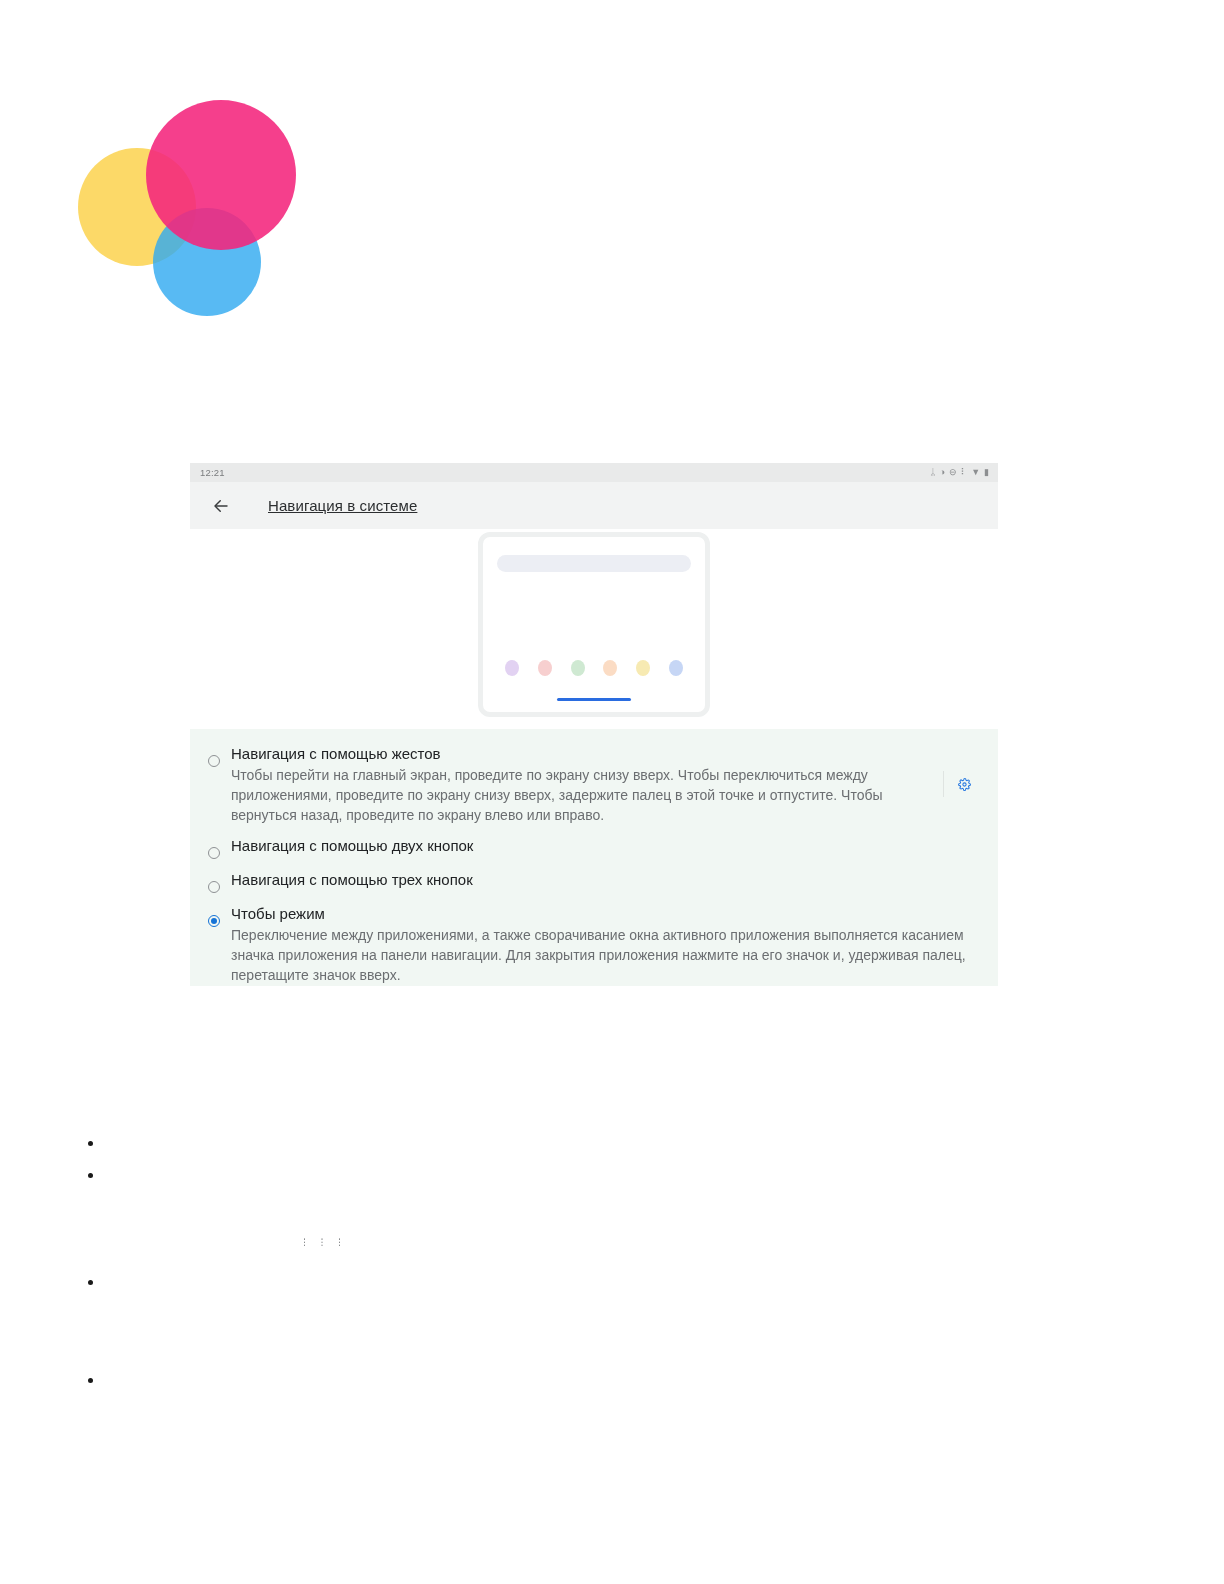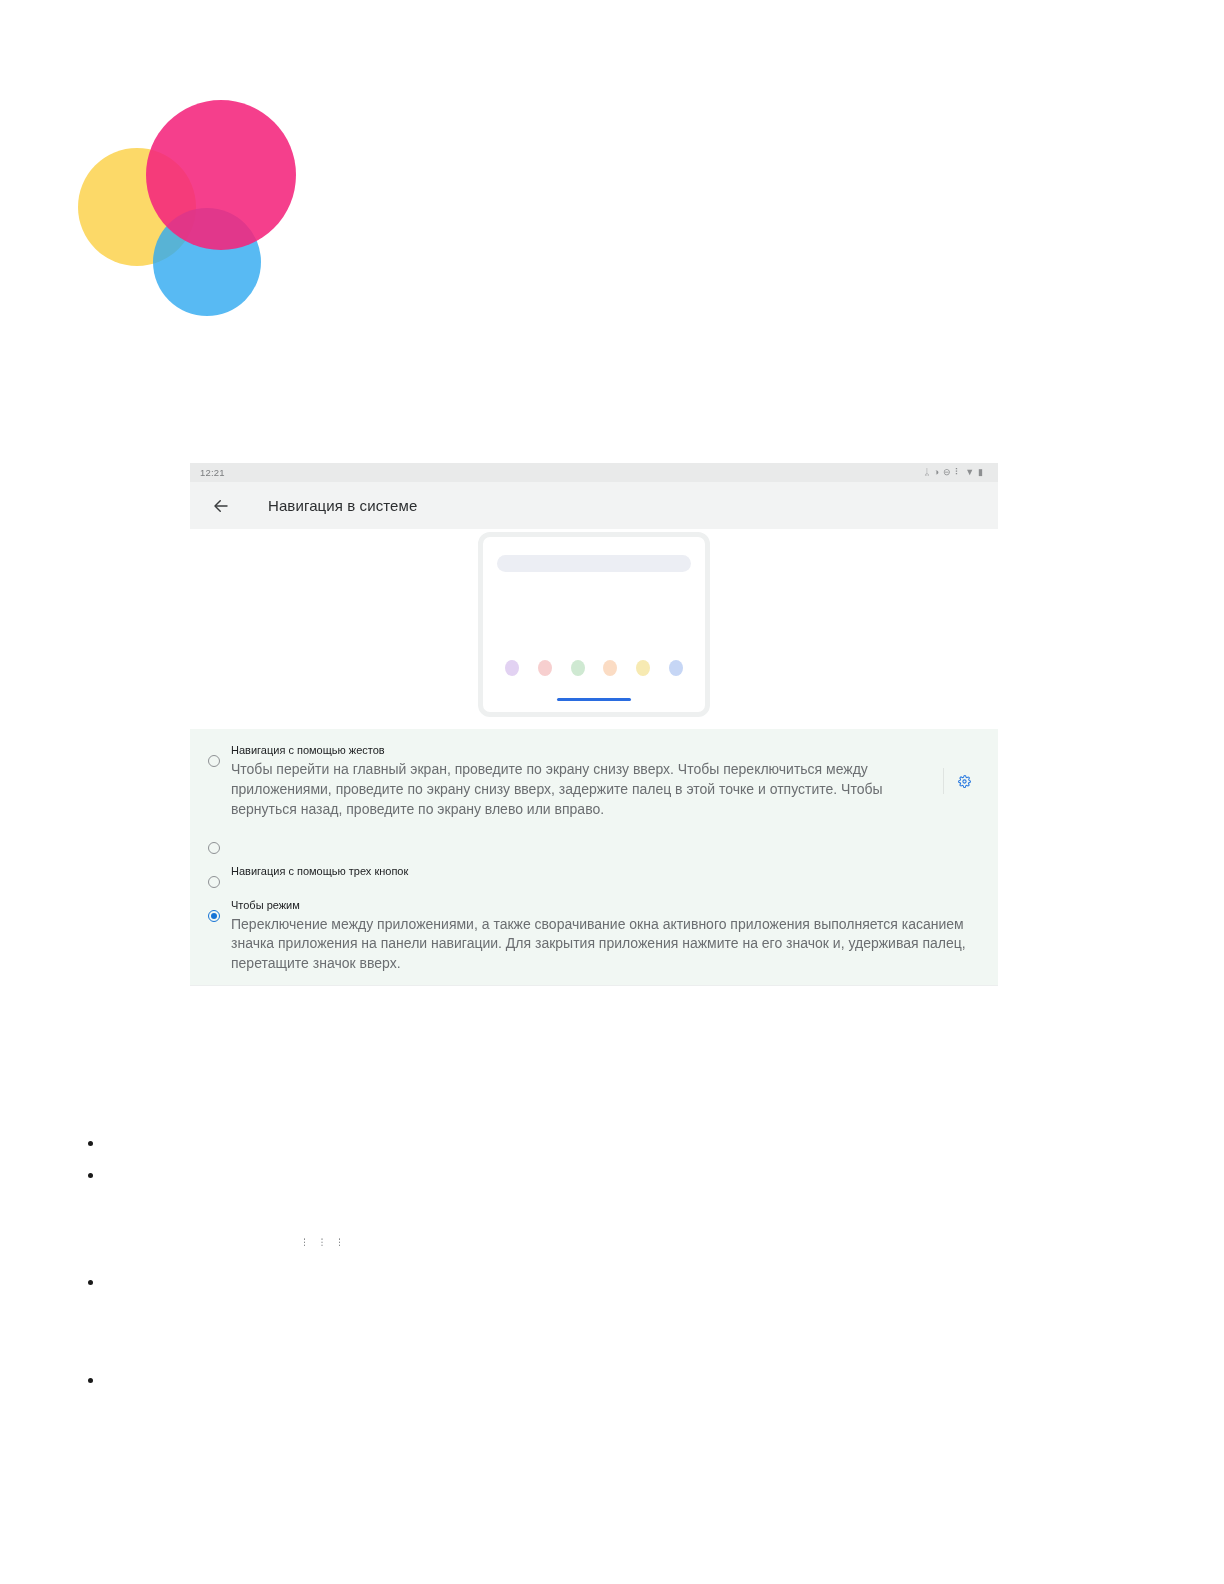--- a/index.html
+++ b/index.html
@@ -39,21 +39,21 @@
     background: #ffffff;
     overflow: hidden;
   }
 
   .statusbar {
     height: 19px;
     background: #e9eaea;
     display: flex;
     align-items: center;
     justify-content: space-between;
-    padding: 0 15px 0 10px;
+    padding: 0 9px 0 10px;
     box-sizing: border-box;
   }
   .statusbar .clock {
     font-size: 9.5px;
     color: #7a7c7e;
     letter-spacing: .2px;
   }
   .sys-icons {
     display: flex;
     align-items: center;
@@ -78,20 +78,21 @@
     display: flex;
     align-items: center;
     justify-content: center;
     color: #3a3c3e;
   }
   .appbar-title {
     margin-left: 30px;
     font-size: 15px;
     color: #2c2e30;
     letter-spacing: .1px;
+    text-decoration: underline;
   }
 
   
   .preview-area {
     height: 200px;
     background: #ffffff;
     position: relative;
   }
   .tablet-frame {
     position: absolute;
@@ -172,21 +173,21 @@
     left: 50%;
     top: 50%;
     transform: translate(-50%, -50%);
     width: 6px;
     height: 6px;
     border-radius: 50%;
     background: #1573d6;
   }
   .opt-text { flex: 1 1 auto; min-width: 0; }
   .opt-title {
-    font-size: 11px;
+    font-size: 15px;
     color: #202224;
     line-height: 1.45;
     margin-bottom: 1px;
   }
   .opt-desc {
     font-size: 14px;
     color: #6b6e71;
     line-height: 1.42;
     padding-right: 2px;
   }
@@ -311,20 +312,21 @@
         <svg width="13" height="13" viewBox="0 0 24 24" fill="none" stroke="currentColor" stroke-width="2">
           <circle cx="12" cy="12" r="3"></circle>
           <path d="M19.4 15a1.65 1.65 0 0 0 .33 1.82l.06.06a2 2 0 1 1-2.83 2.83l-.06-.06a1.65 1.65 0 0 0-1.82-.33 1.65 1.65 0 0 0-1 1.51V21a2 2 0 1 1-4 0v-.09A1.65 1.65 0 0 0 9 19.4a1.65 1.65 0 0 0-1.82.33l-.06.06a2 2 0 1 1-2.83-2.83l.06-.06a1.65 1.65 0 0 0 .33-1.82 1.65 1.65 0 0 0-1.51-1H3a2 2 0 1 1 0-4h.09A1.65 1.65 0 0 0 4.6 9a1.65 1.65 0 0 0-.33-1.82l-.06-.06a2 2 0 1 1 2.83-2.83l.06.06A1.65 1.65 0 0 0 9 4.6h.09A1.65 1.65 0 0 0 10.6 3.09V3a2 2 0 1 1 4 0v.09a1.65 1.65 0 0 0 1 1.51 1.65 1.65 0 0 0 1.82-.33l.06-.06a2 2 0 1 1 2.83 2.83l-.06.06a1.65 1.65 0 0 0-.33 1.82V9a1.65 1.65 0 0 0 1.51 1H21a2 2 0 1 1 0 4h-.09a1.65 1.65 0 0 0-1.51 1z"></path>
         </svg>
       </div>
     </div>
 
     <div class="option-row">
       <div class="radio"></div>
       <div class="opt-text">
+        <div class="opt-title">Навигация с помощью двух кнопок</div>
       </div>
     </div>
 
     <div class="option-row">
       <div class="radio"></div>
       <div class="opt-text">
         <div class="opt-title">Навигация с помощью трех кнопок</div>
       </div>
     </div>
 

